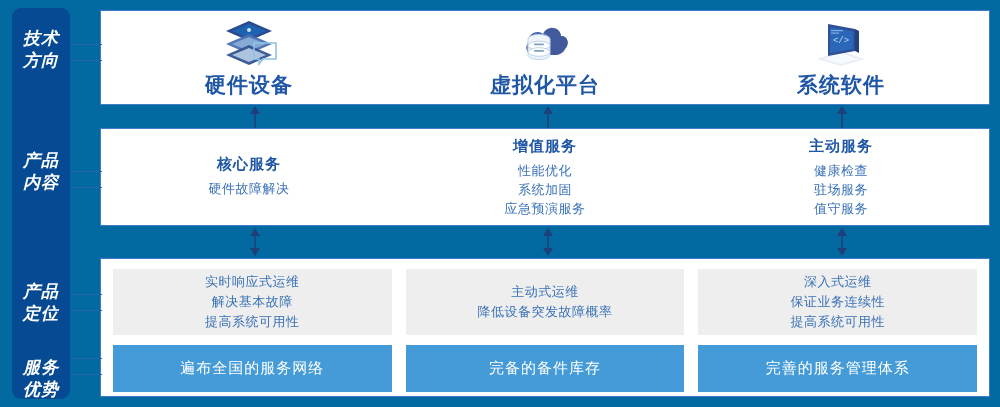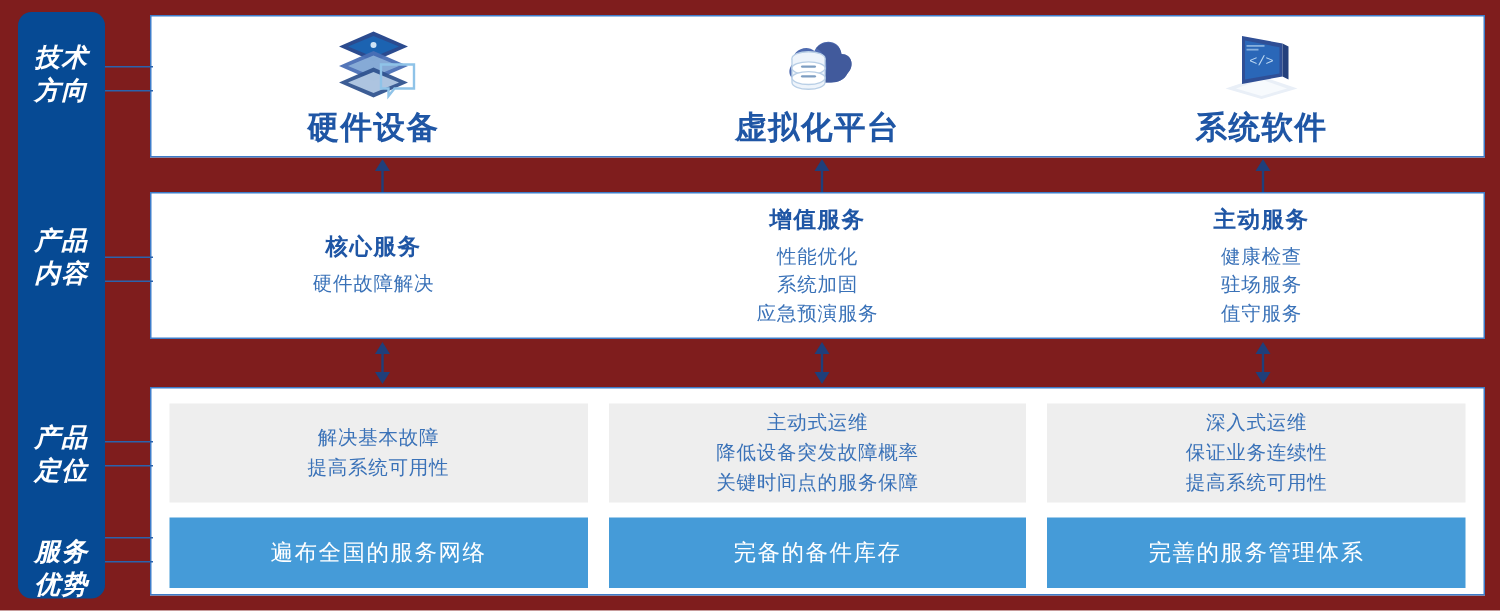--- a/index.html
+++ b/index.html
@@ -5,21 +5,21 @@
   * { box-sizing: border-box; margin: 0; padding: 0; }
   html, body {
     width: 1000px; height: 407px;
     background: #ffffff;
     font-family: "Liberation Sans", "DejaVu Sans", sans-serif;
   }
   #stage {
     position: relative;
     width: 1000px; height: 407px;
     overflow: hidden;
-    background: #7f1d1d;
+    background: #0369a1;
   }
 
   
   .rail {
     position: absolute;
     left: 12px; top: 8px;
     width: 58px; height: 391px;
     background: #064a94;
     border-radius: 9px;
     z-index: 5;
@@ -302,27 +302,27 @@
     <line x1="7" y1="5" x2="7" y2="23" stroke="#1f3f7a" stroke-width="1.6"></line>
     <polygon points="7,0 12,8 2,8" fill="#1f3f7a"></polygon>
     <polygon points="7,28 12,20 2,20" fill="#1f3f7a"></polygon>
   </svg>
 
   <div class="panel" id="panel-position">
     <div class="pos-row">
 
       <div class="pos-grays">
         <div class="gray-box">
+          <div class="gray-line">实时响应式运维</div>
           <div class="gray-line">解决基本故障</div>
           <div class="gray-line">提高系统可用性</div>
         </div>
         <div class="gray-box">
           <div class="gray-line">主动式运维</div>
           <div class="gray-line">降低设备突发故障概率</div>
-          <div class="gray-line">关键时间点的服务保障</div>
         </div>
         <div class="gray-box">
           <div class="gray-line">深入式运维</div>
           <div class="gray-line">保证业务连续性</div>
           <div class="gray-line">提高系统可用性</div>
         </div>
       </div>
 
       <div class="pos-bars">
         <div class="blue-bar">遍布全国的服务网络</div>

